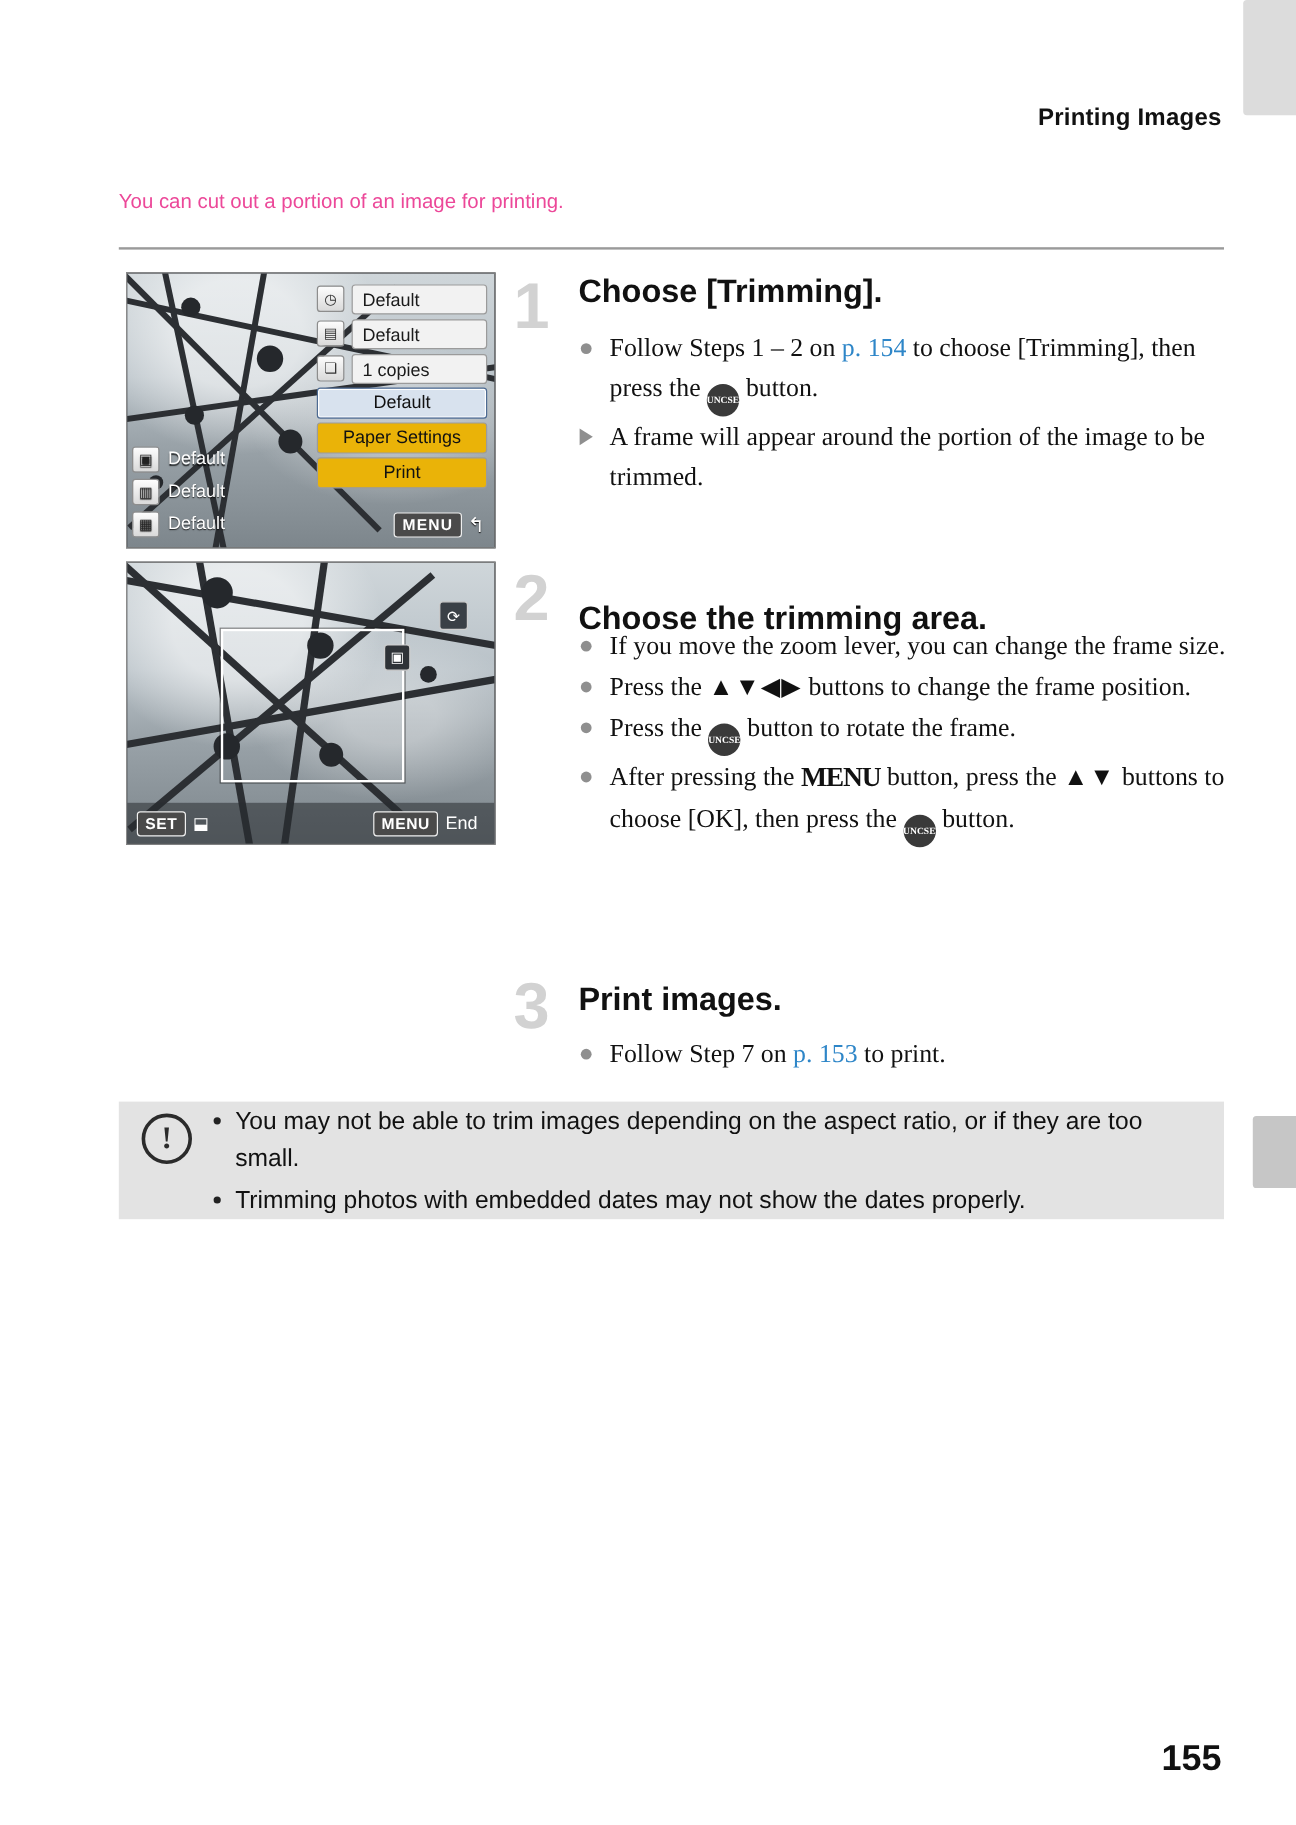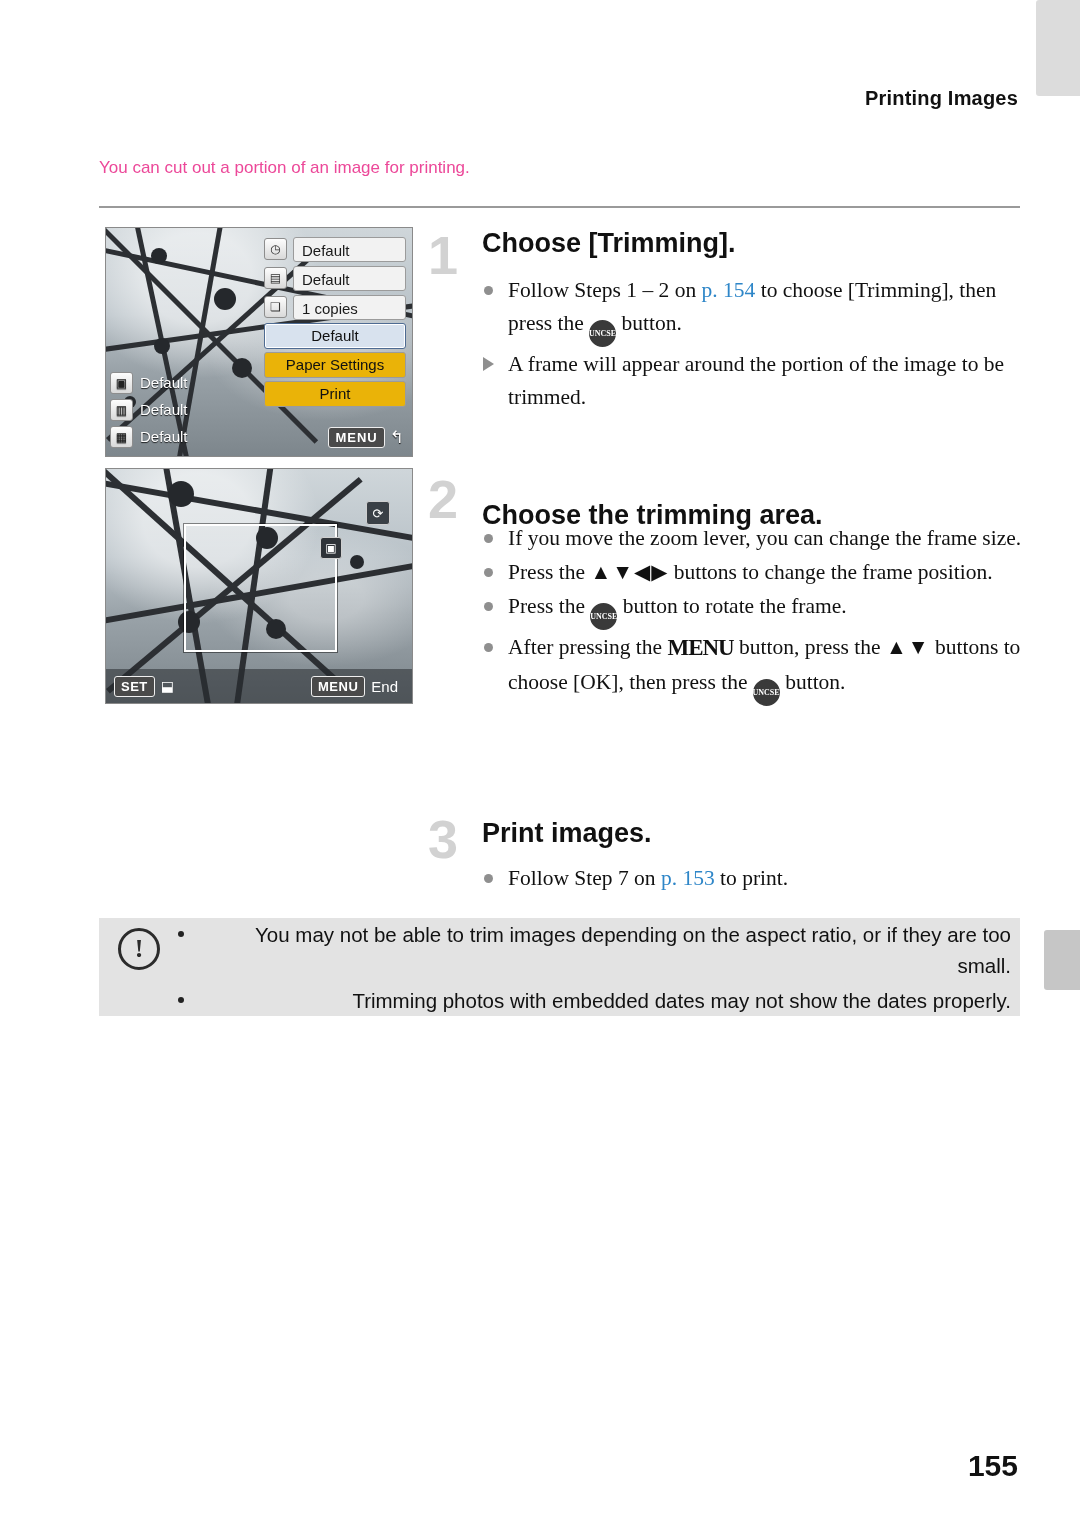--- a/index.html
+++ b/index.html
@@ -217,21 +217,21 @@
     width: 42px; height: 42px; border-radius: 50%;
     border: 3px solid #2b2b2b;
     display: flex; align-items: center; justify-content: center;
     font-size: 26px; font-weight: bold; color: #2b2b2b;
     font-family: "Liberation Serif", serif;
   }
   .caution-list {
     position: absolute; left: 176px; top: 920px; width: 835px;
     font-size: 20.5px; color: #111; line-height: 1.5;
   }
-  .cb { position: relative; padding-left: 20px; margin-bottom: 4px; text-align: right; }
+  .cb { position: relative; padding-left: 20px; margin-bottom: 4px; }
   .cb .cdot {
     position: absolute; left: 2px; top: 11px;
     width: 6px; height: 6px; border-radius: 50%; background: #222;
   }
 
   .pageno {
     position: absolute; right: 62px; bottom: 38px;
     font-size: 30px; font-weight: bold; color: #111;
   }
 </style>

